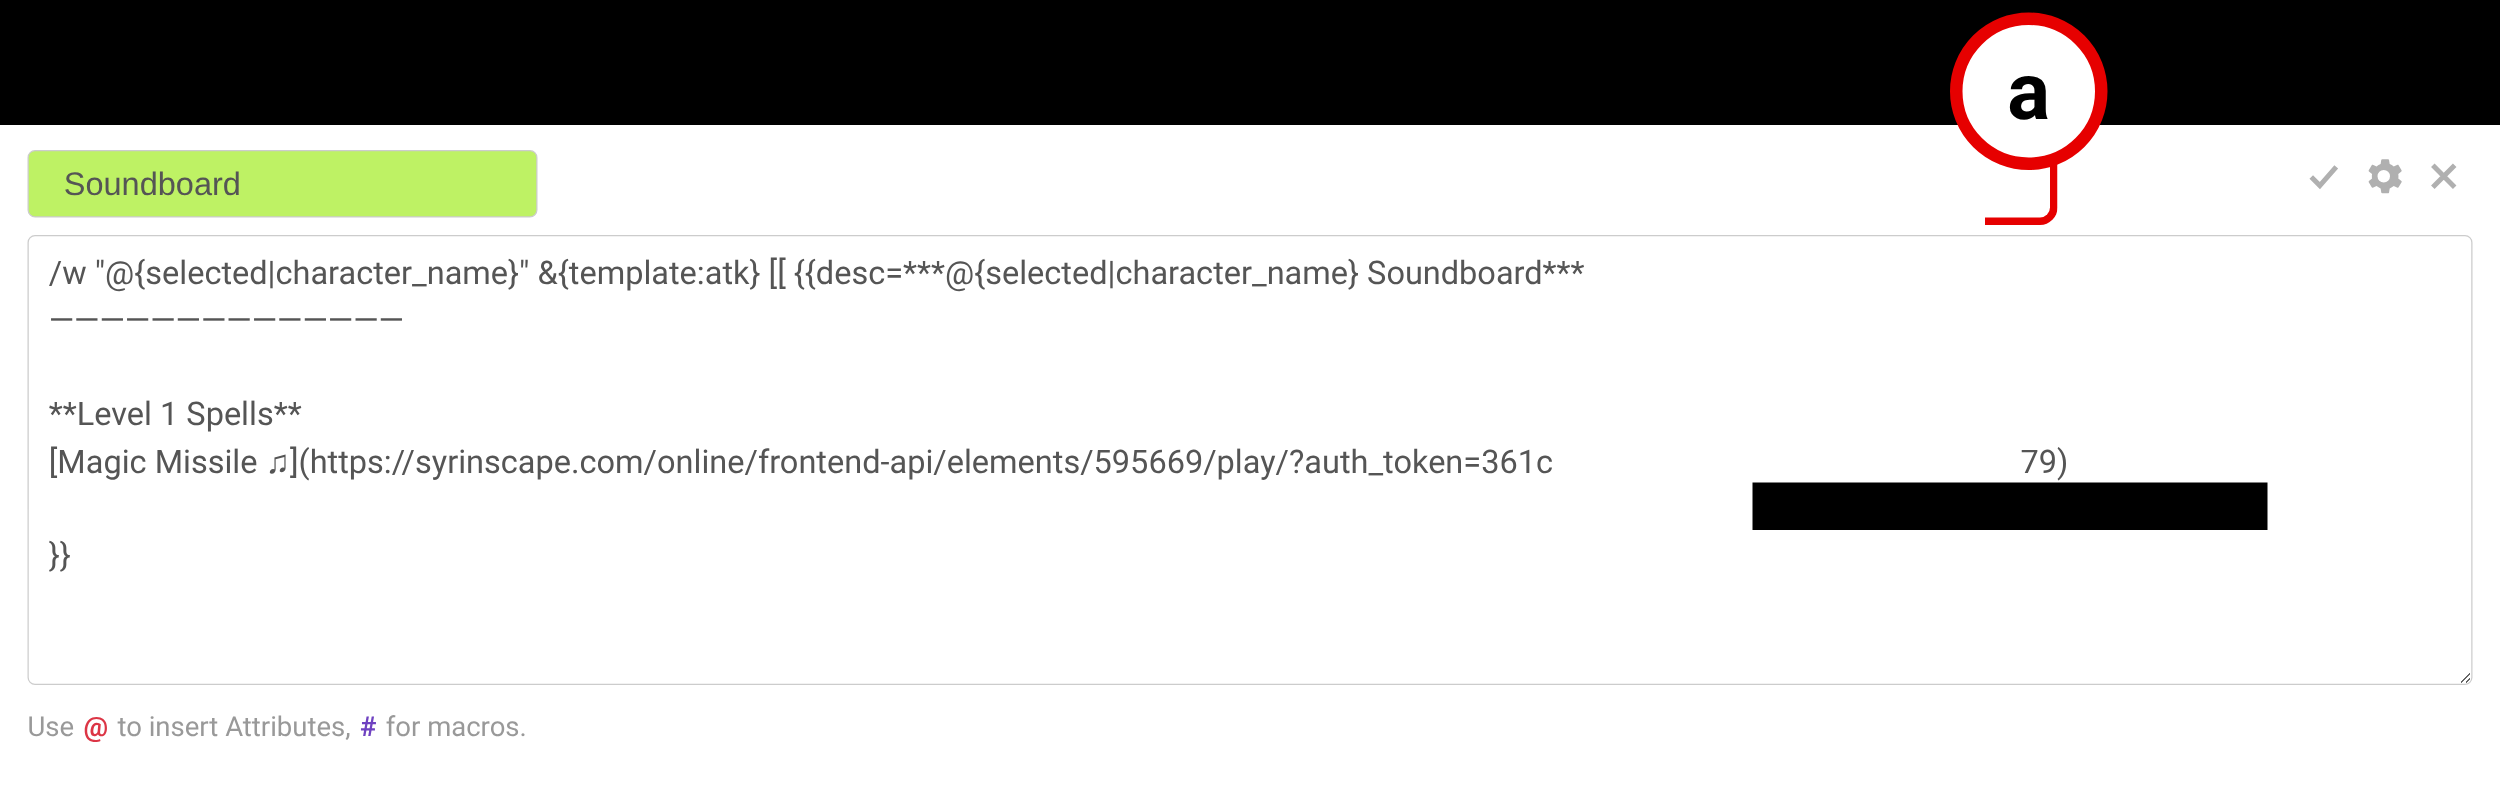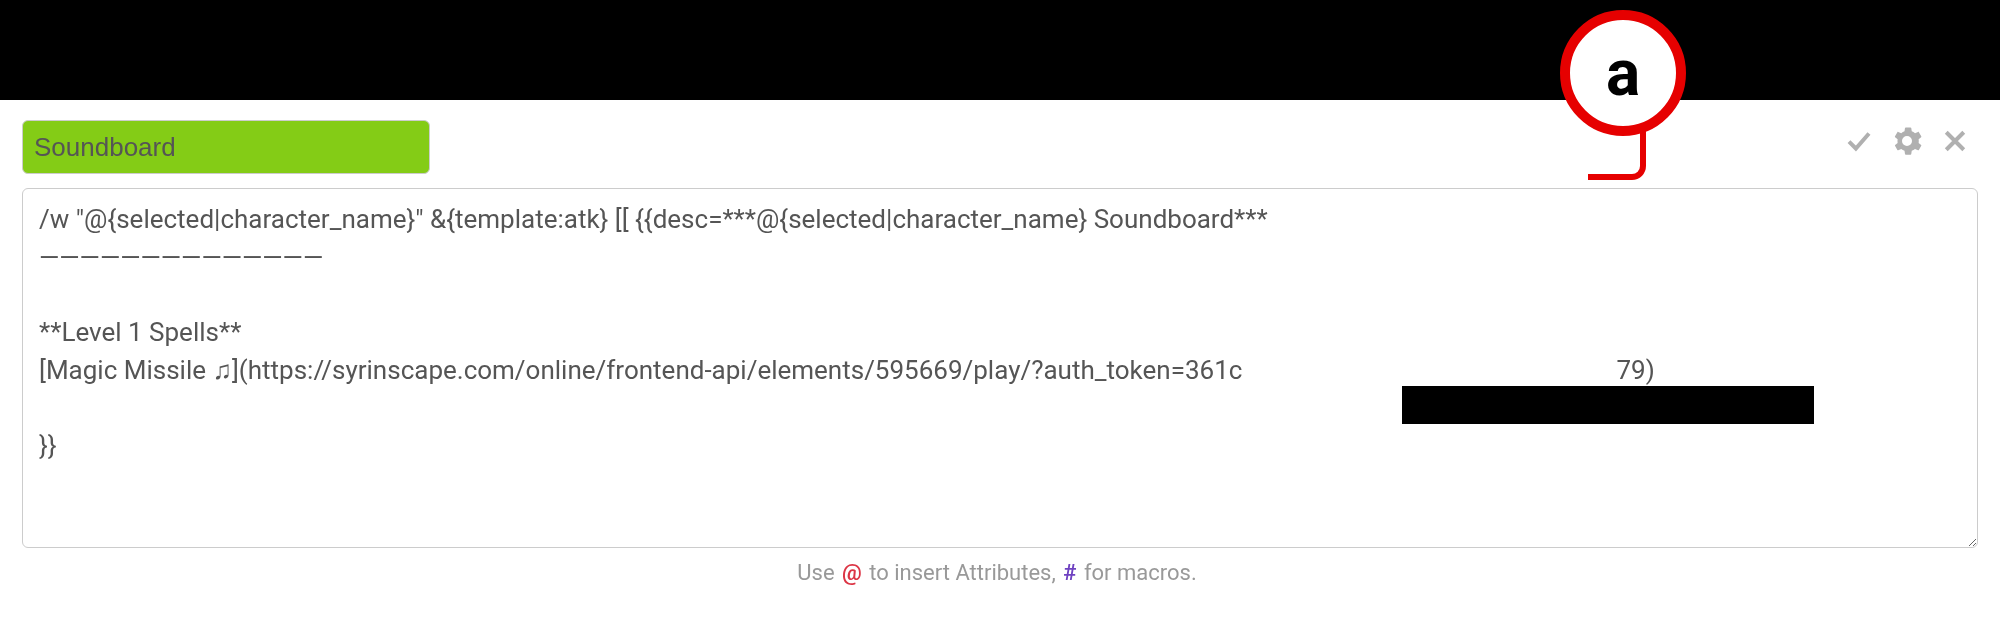--- a/index.html
+++ b/index.html
@@ -21,24 +21,24 @@
       display: flex;
       align-items: flex-start;
       margin-bottom: 14px;
       gap: 12px;
     }
     .name-input {
       width: 408px;
       height: 54px;
       border: 1px solid #ccc;
       border-radius: 6px;
-      padding: 0 11px;
+      padding: 0 28px;
       font-size: 26px;
       color: #555;
-      background: #84cc16;
+      background: #bef264;
     }
     .spacer { flex: 1; }
     .action-icons {
       display: flex;
       align-items: center;
       gap: 18px;
       margin-top: 6px;
       margin-right: 8px;
     }
     .action-icon {
@@ -64,24 +64,24 @@
       background: #fff;
       position: relative;
     }
     .macro-wrapper { position: relative; }
     .redaction {
       position: absolute;
       background: #000;
       pointer-events: none;
     }
     .footer-hint {
-      text-align: center;
+      text-align: left;
       font-size: 22px;
       color: #999;
-      margin-top: 8px;
+      margin-top: 18px;
       padding-right: 6px;
     }
     .pill {
       display: inline-block;
       color: #dc3545;
       font-weight: 600;
       padding: 0 2px;
     }
     .pill.purple { color: #6f42c1; }
     .annotation-circle {

